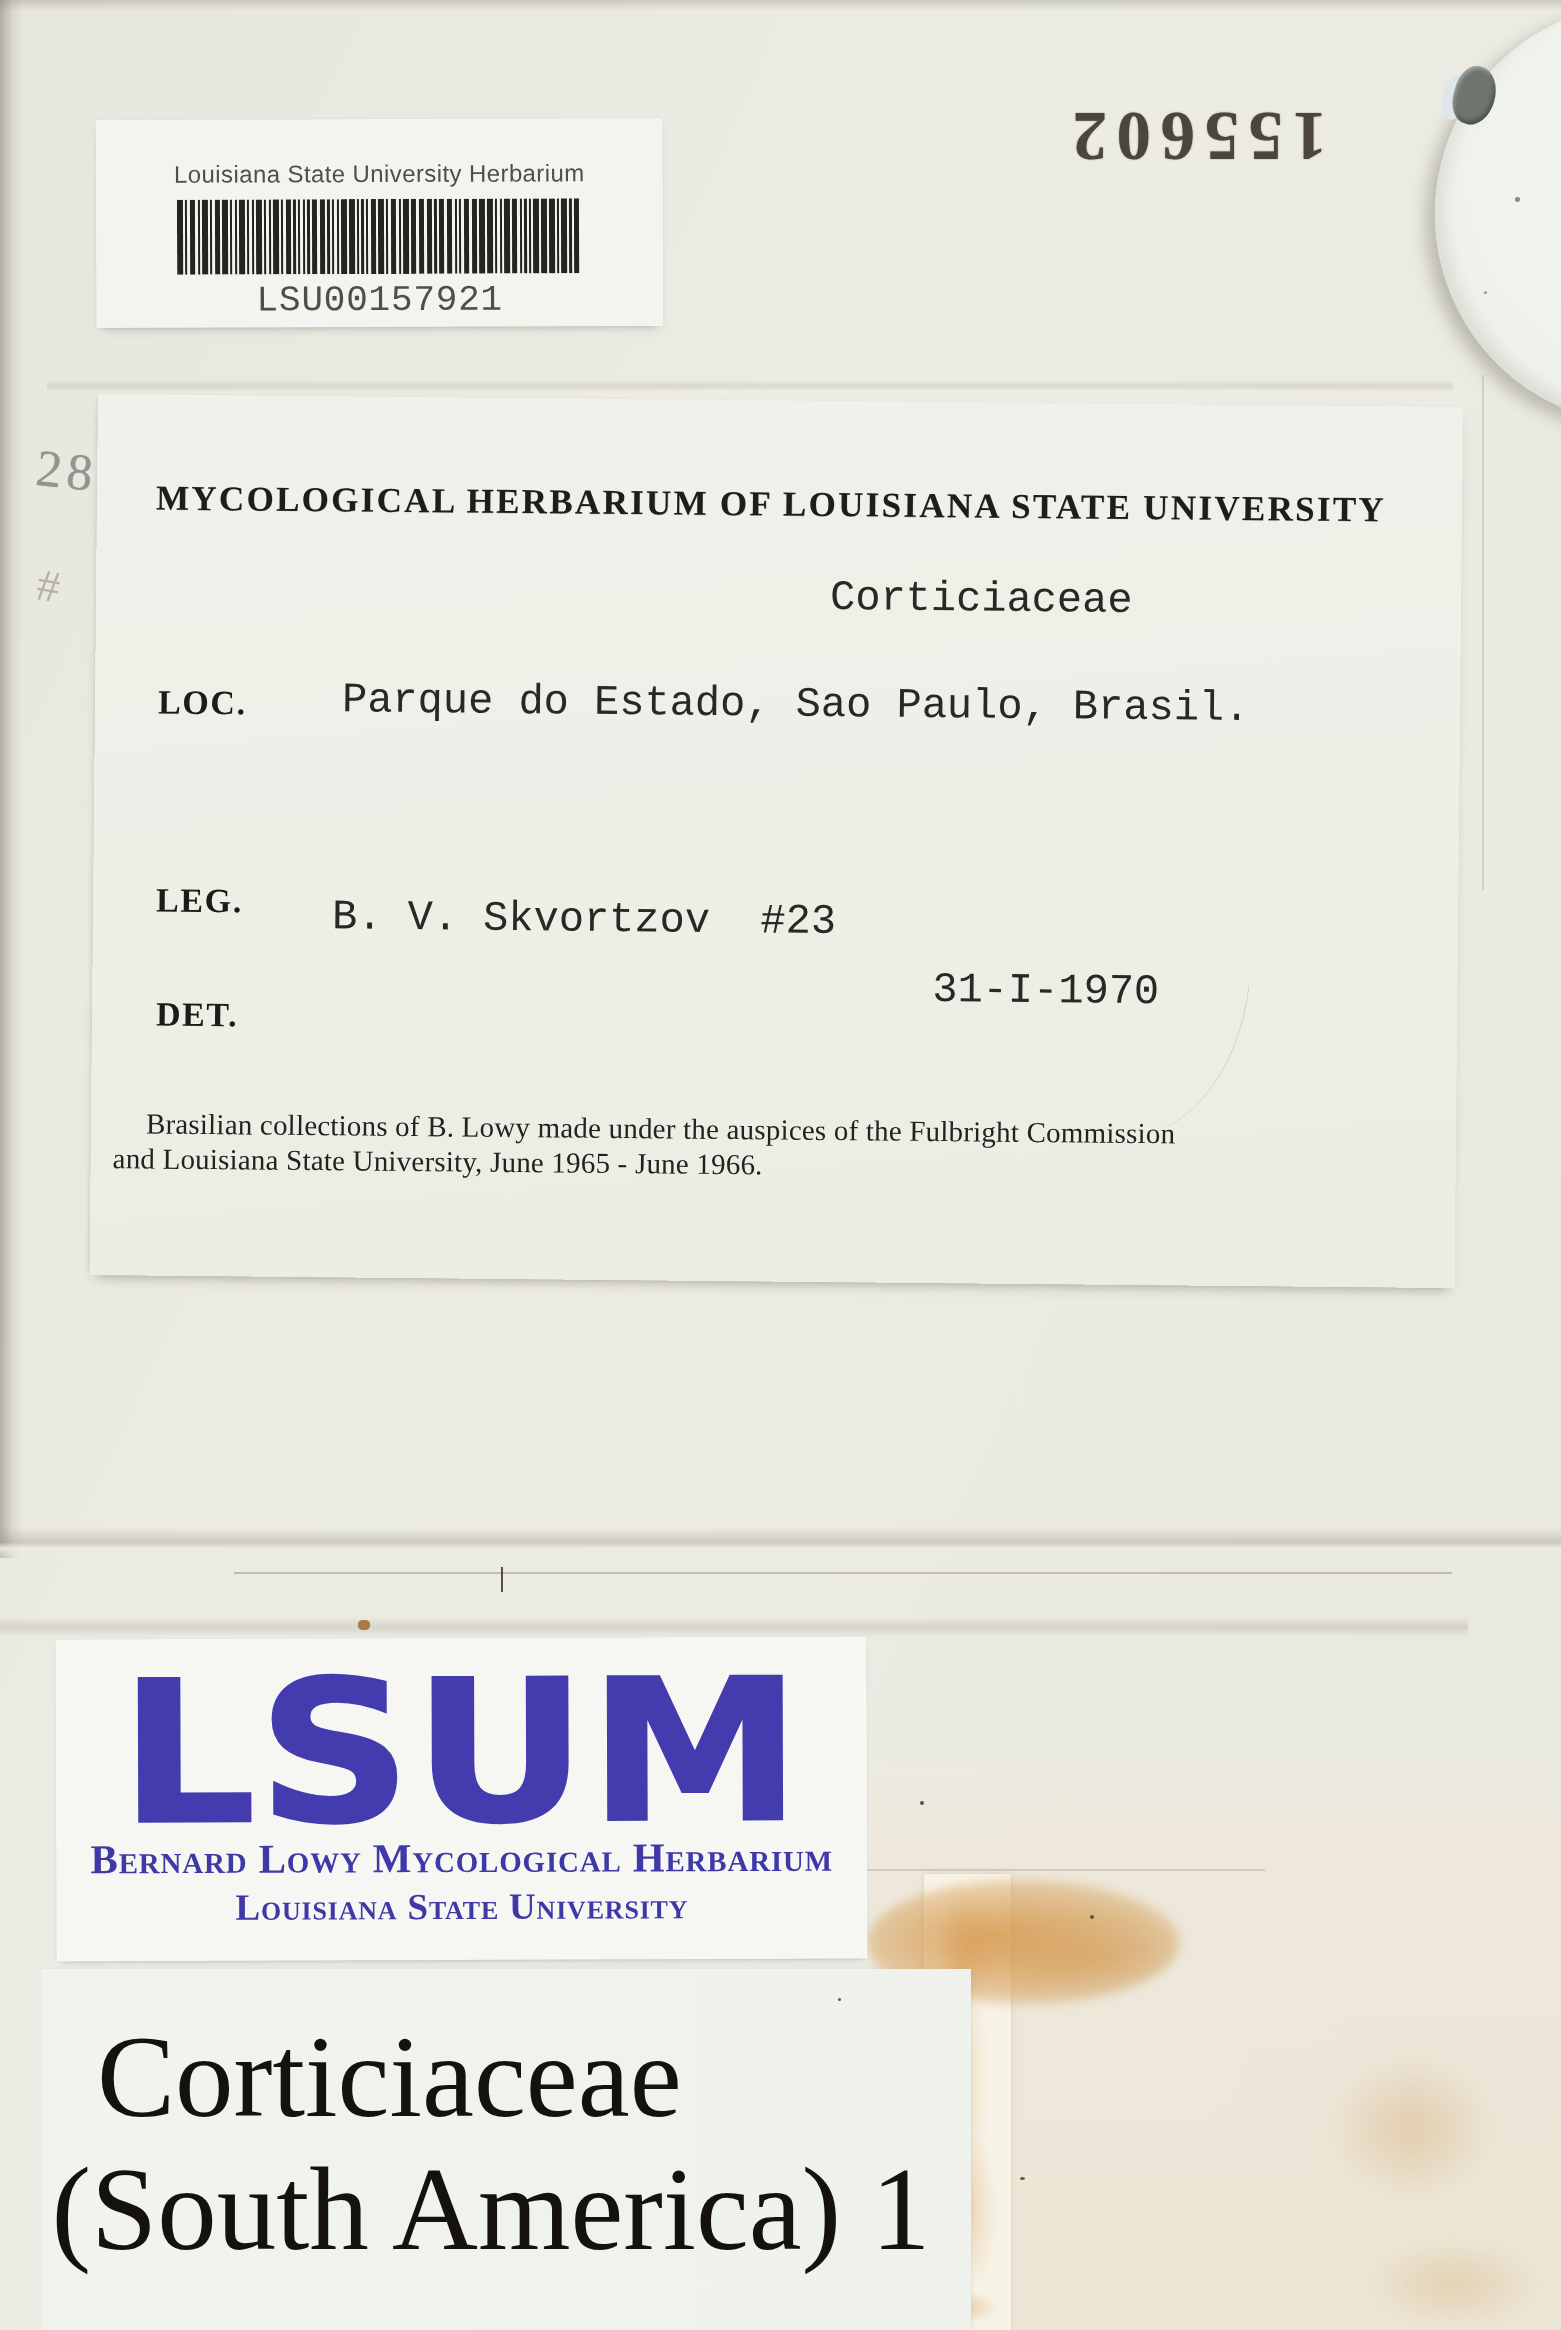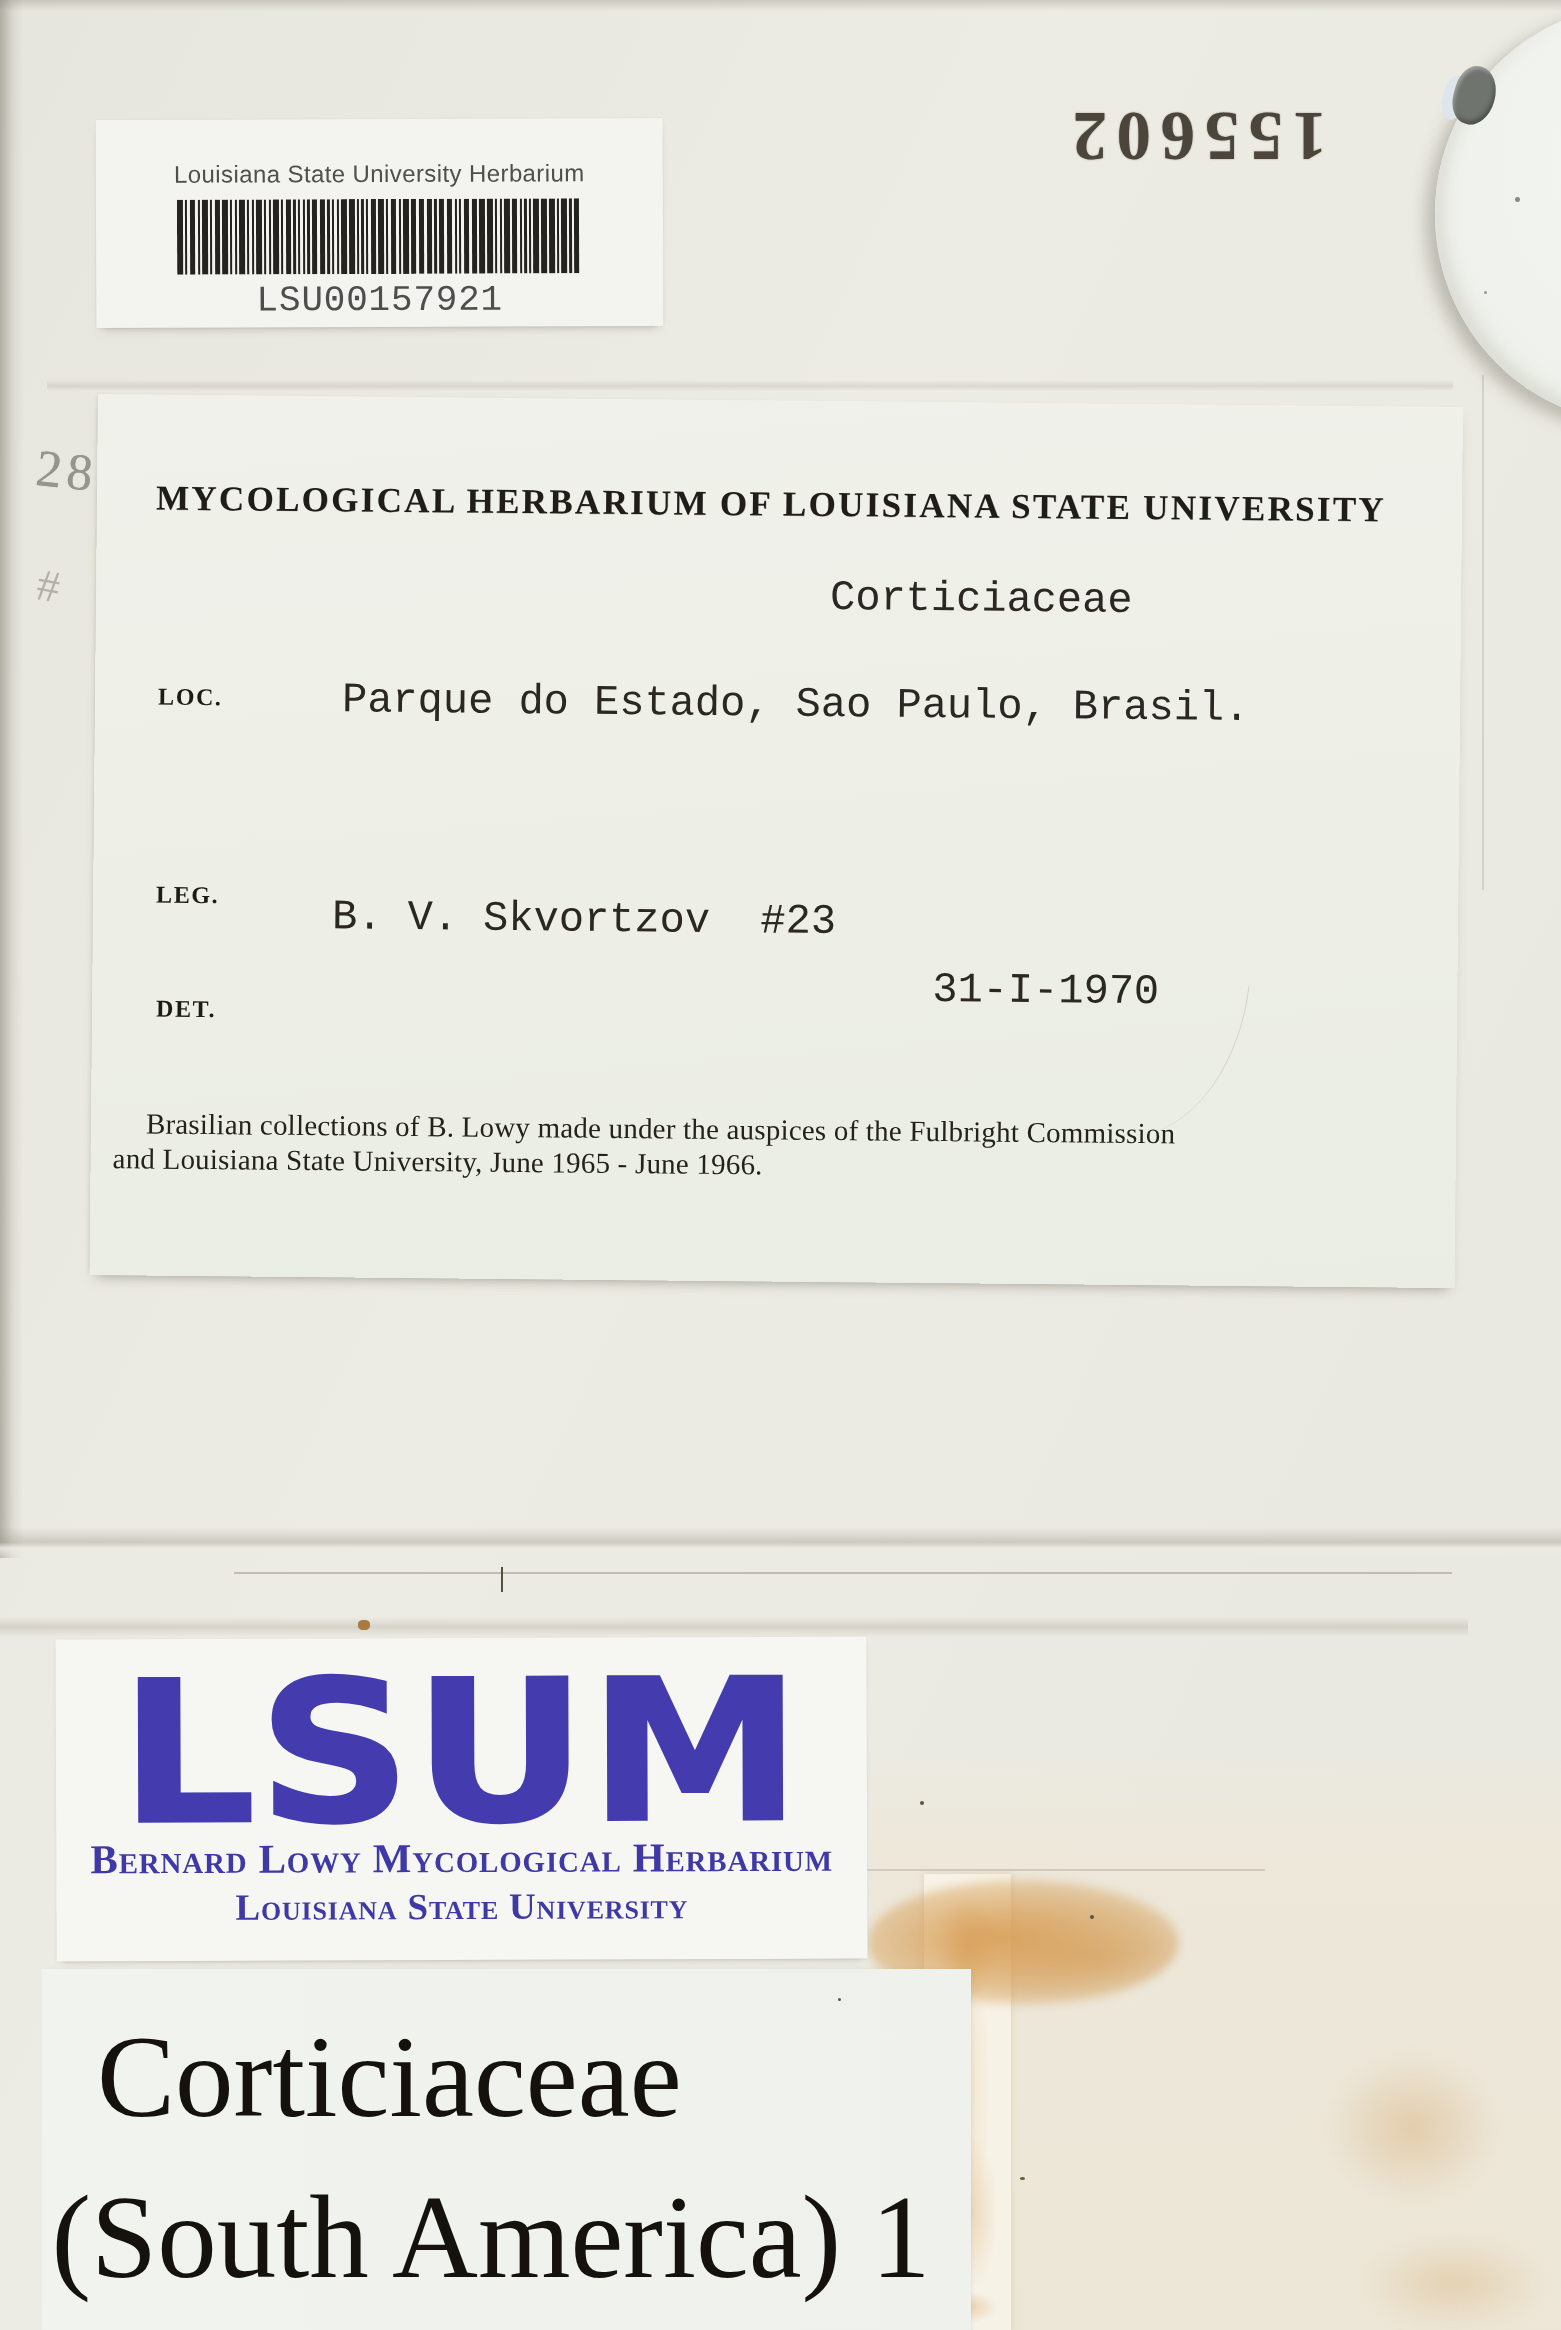--- a/index.html
+++ b/index.html
@@ -80,21 +80,21 @@
 
   
   .main-label{left:98px;top:394px;width:1365px;height:881px;
     background:linear-gradient(175deg,#eff1ea,#edefe7 60%,#eaede4);
     transform:rotate(.55deg);transform-origin:top left;
     box-shadow:0 7.8px 12.5px -7px rgba(100,96,82,.55),-2.3px 0 3.9px -2.3px rgba(140,136,120,.3);}
   .ml-header{left:59px;top:84px;font-weight:bold;font-size:35px;letter-spacing:2.3px;
     color:#201d18;text-shadow:0.4px 0.4px 0 rgba(32,29,24,.3);white-space:nowrap;}
   .mono{font-family:"Liberation Mono","DejaVu Sans Mono",monospace;color:#2b2723;white-space:pre;}
   .ml-family{left:734px;top:173px;font-size:42px;}
-  .key{font-weight:bold;font-size:24px;letter-spacing:1.6px;color:#1e1b16;}
+  .key{font-weight:bold;font-size:34px;letter-spacing:1.6px;color:#1e1b16;}
   .ml-loc-key{left:63px;top:289px;}
   .ml-loc-val{left:247px;top:280px;font-size:42px;}
   .ml-leg-key{left:63px;top:487px;}
   .ml-leg-val{left:239px;top:497px;font-size:42px;}
   .ml-date{left:840px;top:564px;font-size:42px;}
   .ml-det-key{left:64px;top:601px;}
   .ml-foot{left:22px;top:712px;width:1296px;font-size:29px;line-height:1.2;
     color:#25211d;letter-spacing:0.2px;}
   .fn1{text-indent:33px;white-space:nowrap;}
   .fn2{white-space:nowrap;}
@@ -111,21 +111,21 @@
   .lsum-line1{margin-top:-34px;font-variant:small-caps;font-weight:bold;font-size:41px;
     color:#3f39a8;letter-spacing:0.8px;}
   .lsum-line2{margin-top:3.1px;font-variant:small-caps;font-weight:bold;font-size:37px;
     color:#3f39a8;letter-spacing:0.8px;}
 
   
   .folder-label{left:42px;top:1969px;width:929px;height:367px;
     background:linear-gradient(90deg,#f1f3ee,#eff2ec);
     box-shadow:2.3px 0 4.7px -2.3px rgba(150,145,128,.4);}
   .fl1{left:55px;top:41px;font-size:117px;color:#15110d;white-space:nowrap;}
-  .fl2{left:9.4px;top:172px;font-size:119px;color:#15110d;white-space:nowrap;margin-top:28px;}
+  .fl2{left:9.4px;top:172px;font-size:119px;color:#15110d;white-space:nowrap;}
 
   
   .speck{border-radius:50%;background:#5c5347;}
   .s1{left:358px;top:1620px;width:11.7px;height:10px;background:#a87b40;border-radius:40%;}
   .s2{left:920px;top:1801px;width:3.9px;height:3.9px;}
   .s3{left:1090px;top:1915px;width:3.9px;height:3.9px;}
   .s4{left:838px;top:1998px;width:3.1px;height:3.1px;}
   .s5{left:1020px;top:2177px;width:4.7px;height:3.1px;background:#6b5a3a;}
   .s6{left:1515px;top:197px;width:4.7px;height:4.7px;background:#8a8a80;}
   .s7{left:1484px;top:291px;width:3.1px;height:3.1px;background:#9a9a8e;}

